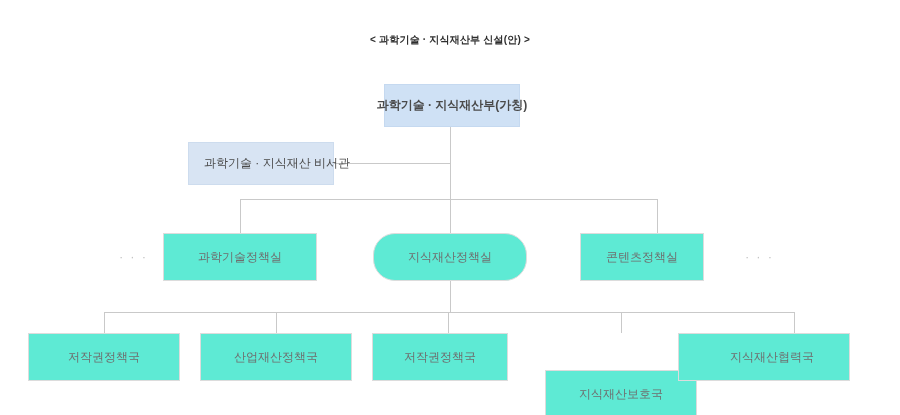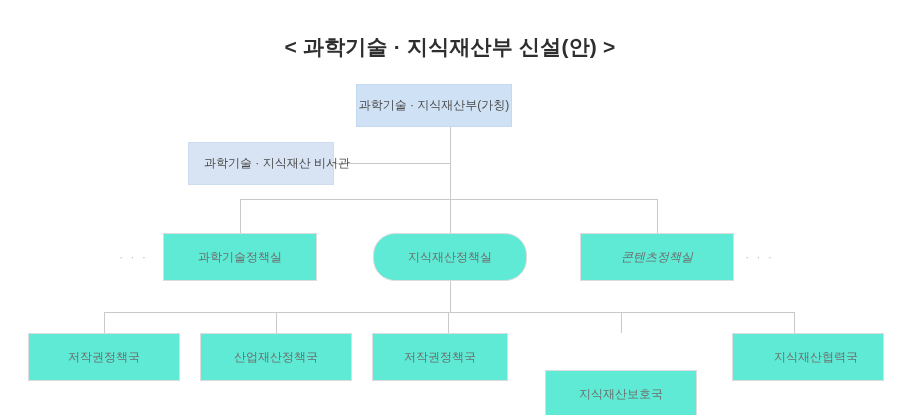--- a/index.html
+++ b/index.html
@@ -10,21 +10,21 @@
     background: #ffffff;
     font-family: "Liberation Sans", sans-serif;
     overflow: hidden;
   }
   .title {
     position: absolute;
     top: 33px;
     left: 0;
     width: 100%;
     text-align: center;
-    font-size: 21px;
+    font-size: 10px;
     font-weight: bold;
     letter-spacing: 0.2px;
     color: var(--title-text, #2e2e2e);
   }
   .box {
     position: absolute;
     display: flex;
     align-items: center;
     justify-content: center;
     font-size: 12px;
@@ -54,30 +54,30 @@
   }
   .dots {
     position: absolute;
     width: 48px;
     text-align: center;
     font-size: 13px;
     letter-spacing: 7px;
     color: var(--ellipsis-color, #c4c4c4);
   }
   
-  .root-box      { left: 356px; top: 84px;  width: 156px; height: 43px; }
+  .root-box      { left: 384px; top: 84px;  width: 136px; height: 43px; font-weight: bold; }
   .secretary-box { left: 188px; top: 142px; width: 146px; height: 43px; }
   .office-0 { left: 163px; top: 233px; width: 154px; height: 48px; }
   .office-1 { left: 373px; top: 233px; width: 154px; height: 48px; border-radius: 22px; }
-  .office-2 { left: 580px; top: 233px; width: 154px; height: 48px; font-style: italic; }
+  .office-2 { left: 580px; top: 233px; width: 124px; height: 48px; }
   .bureau-0 { left: 28px;  top: 333px; width: 152px; height: 48px; }
   .bureau-1 { left: 200px; top: 333px; width: 152px; height: 48px; }
   .bureau-2 { left: 372px; top: 333px; width: 136px; height: 48px; }
   .bureau-3 { left: 545px; top: 333px; width: 152px; height: 48px; margin-top: 37px; }
-  .bureau-4 { left: 732px; top: 333px; width: 152px; height: 48px; padding-left: 16px; }
+  .bureau-4 { left: 678px; top: 333px; width: 172px; height: 48px; padding-left: 16px; }
 </style>
 </head>
 <body>
 
 <div class="canvas">
 
   <div class="title">&lt; 과학기술 · 지식재산부 신설(안) &gt;</div>
 
   <div class="line" style="left:450px; top:127px; width:1px; height:106px;"></div>
   <div class="line" style="left:334px; top:163px; width:116px; height:1px;"></div>

